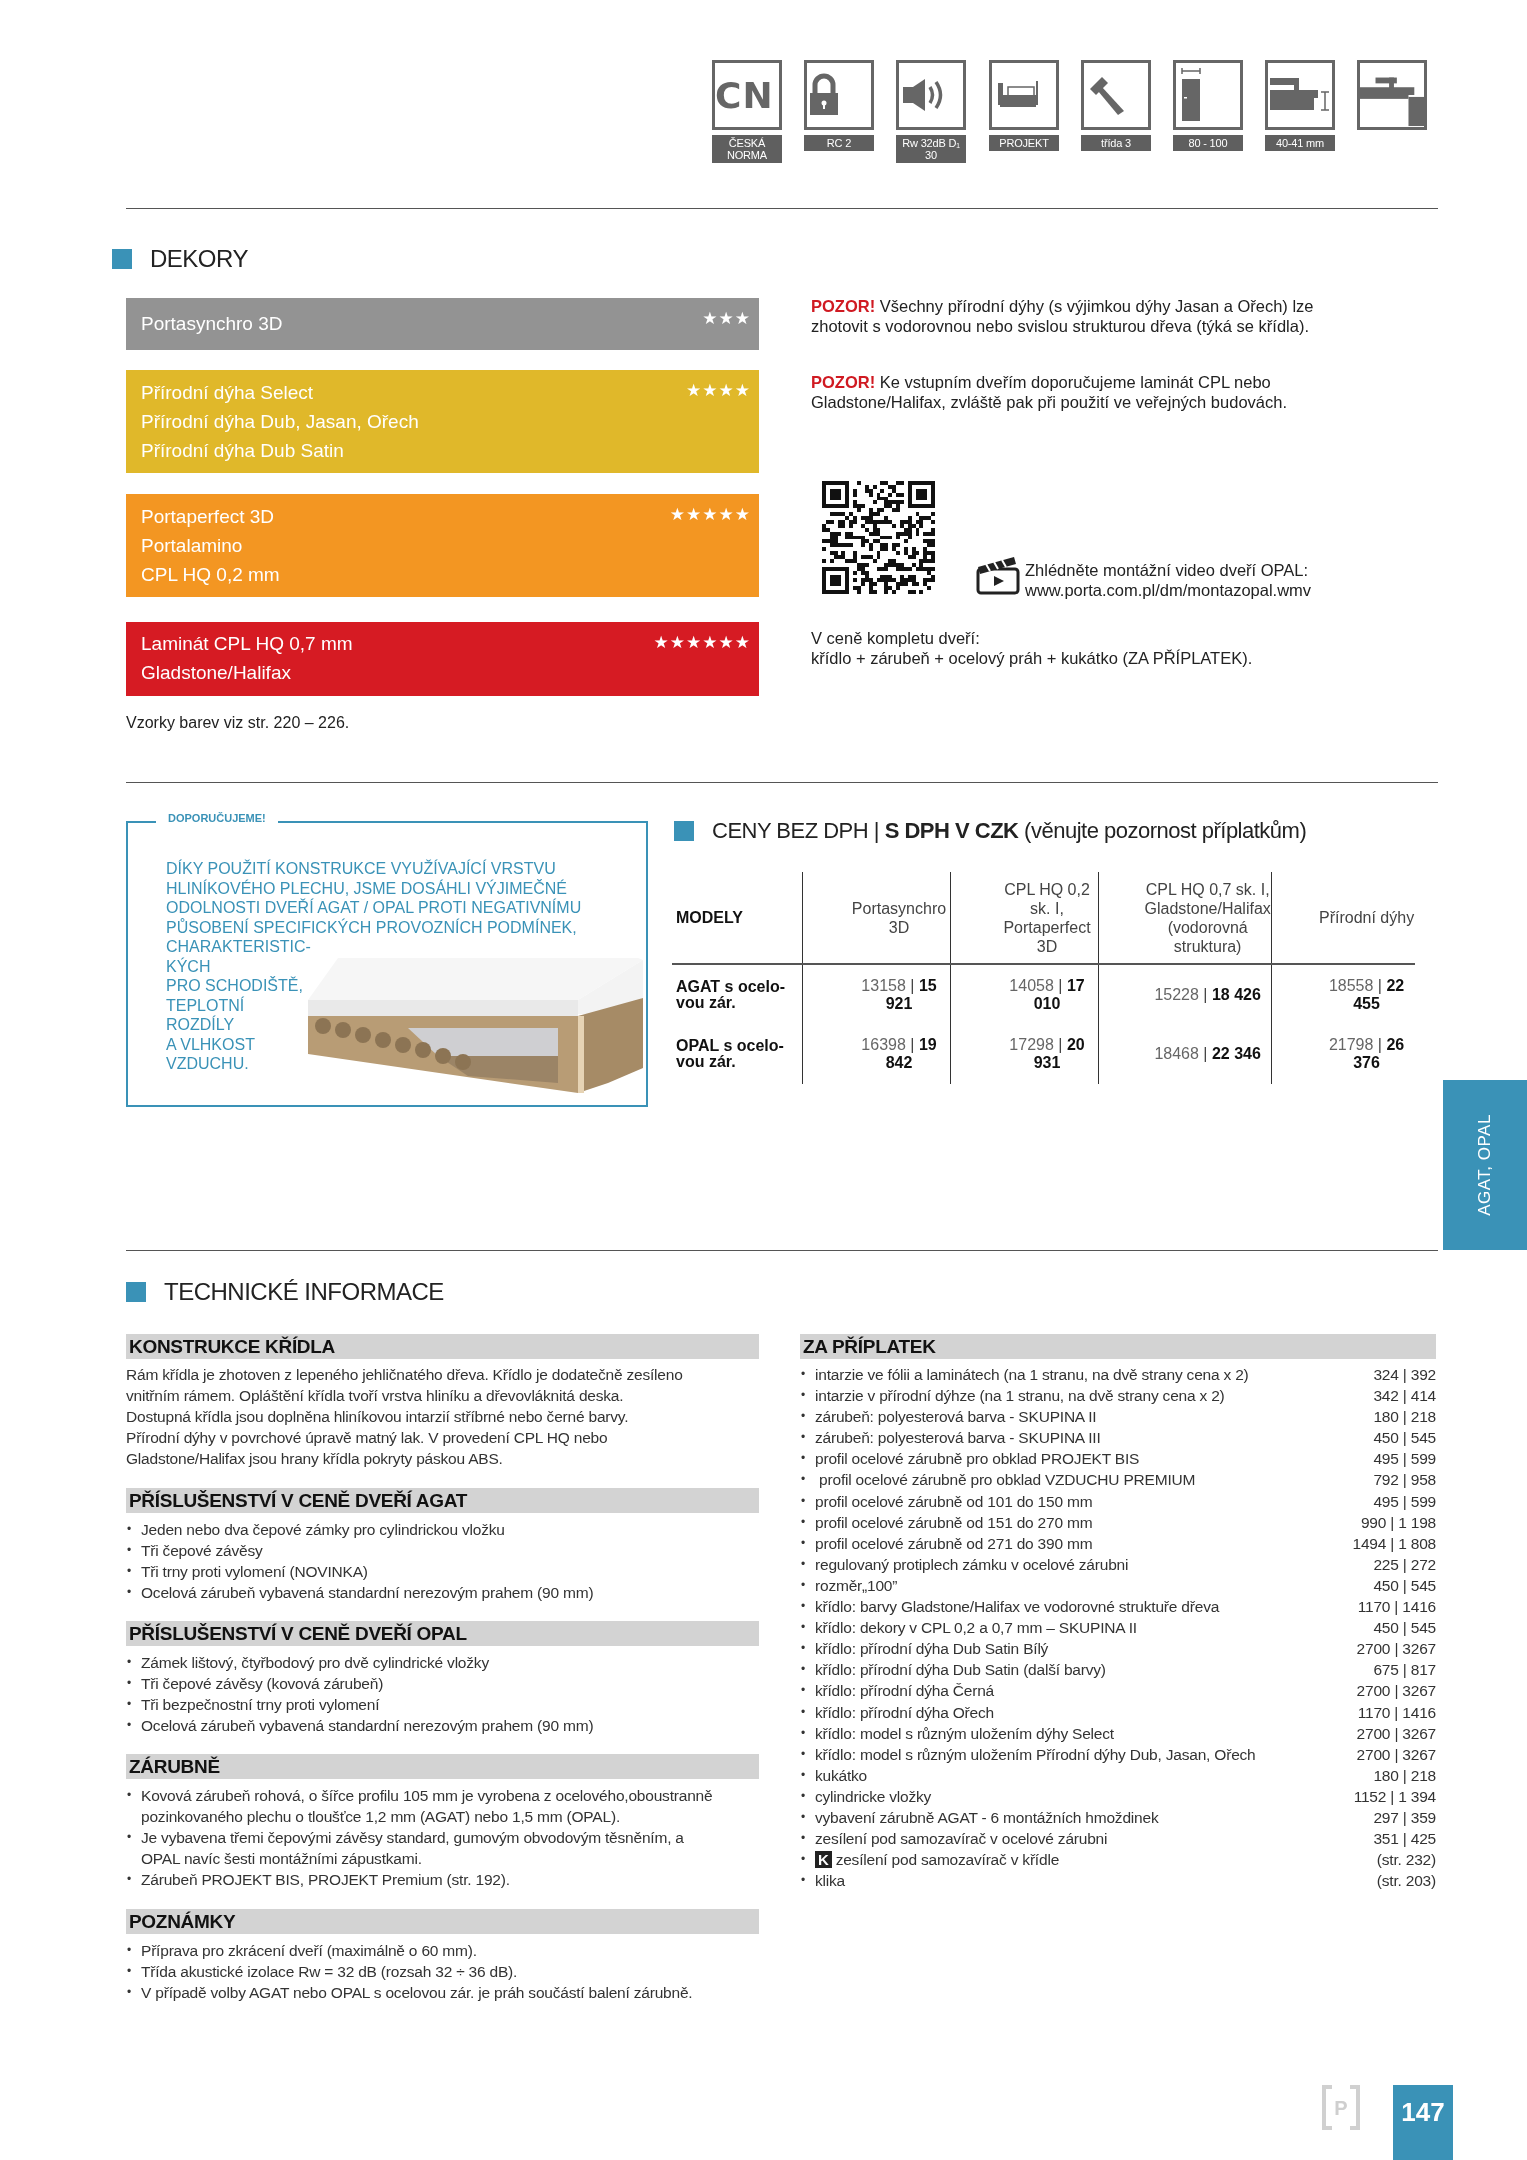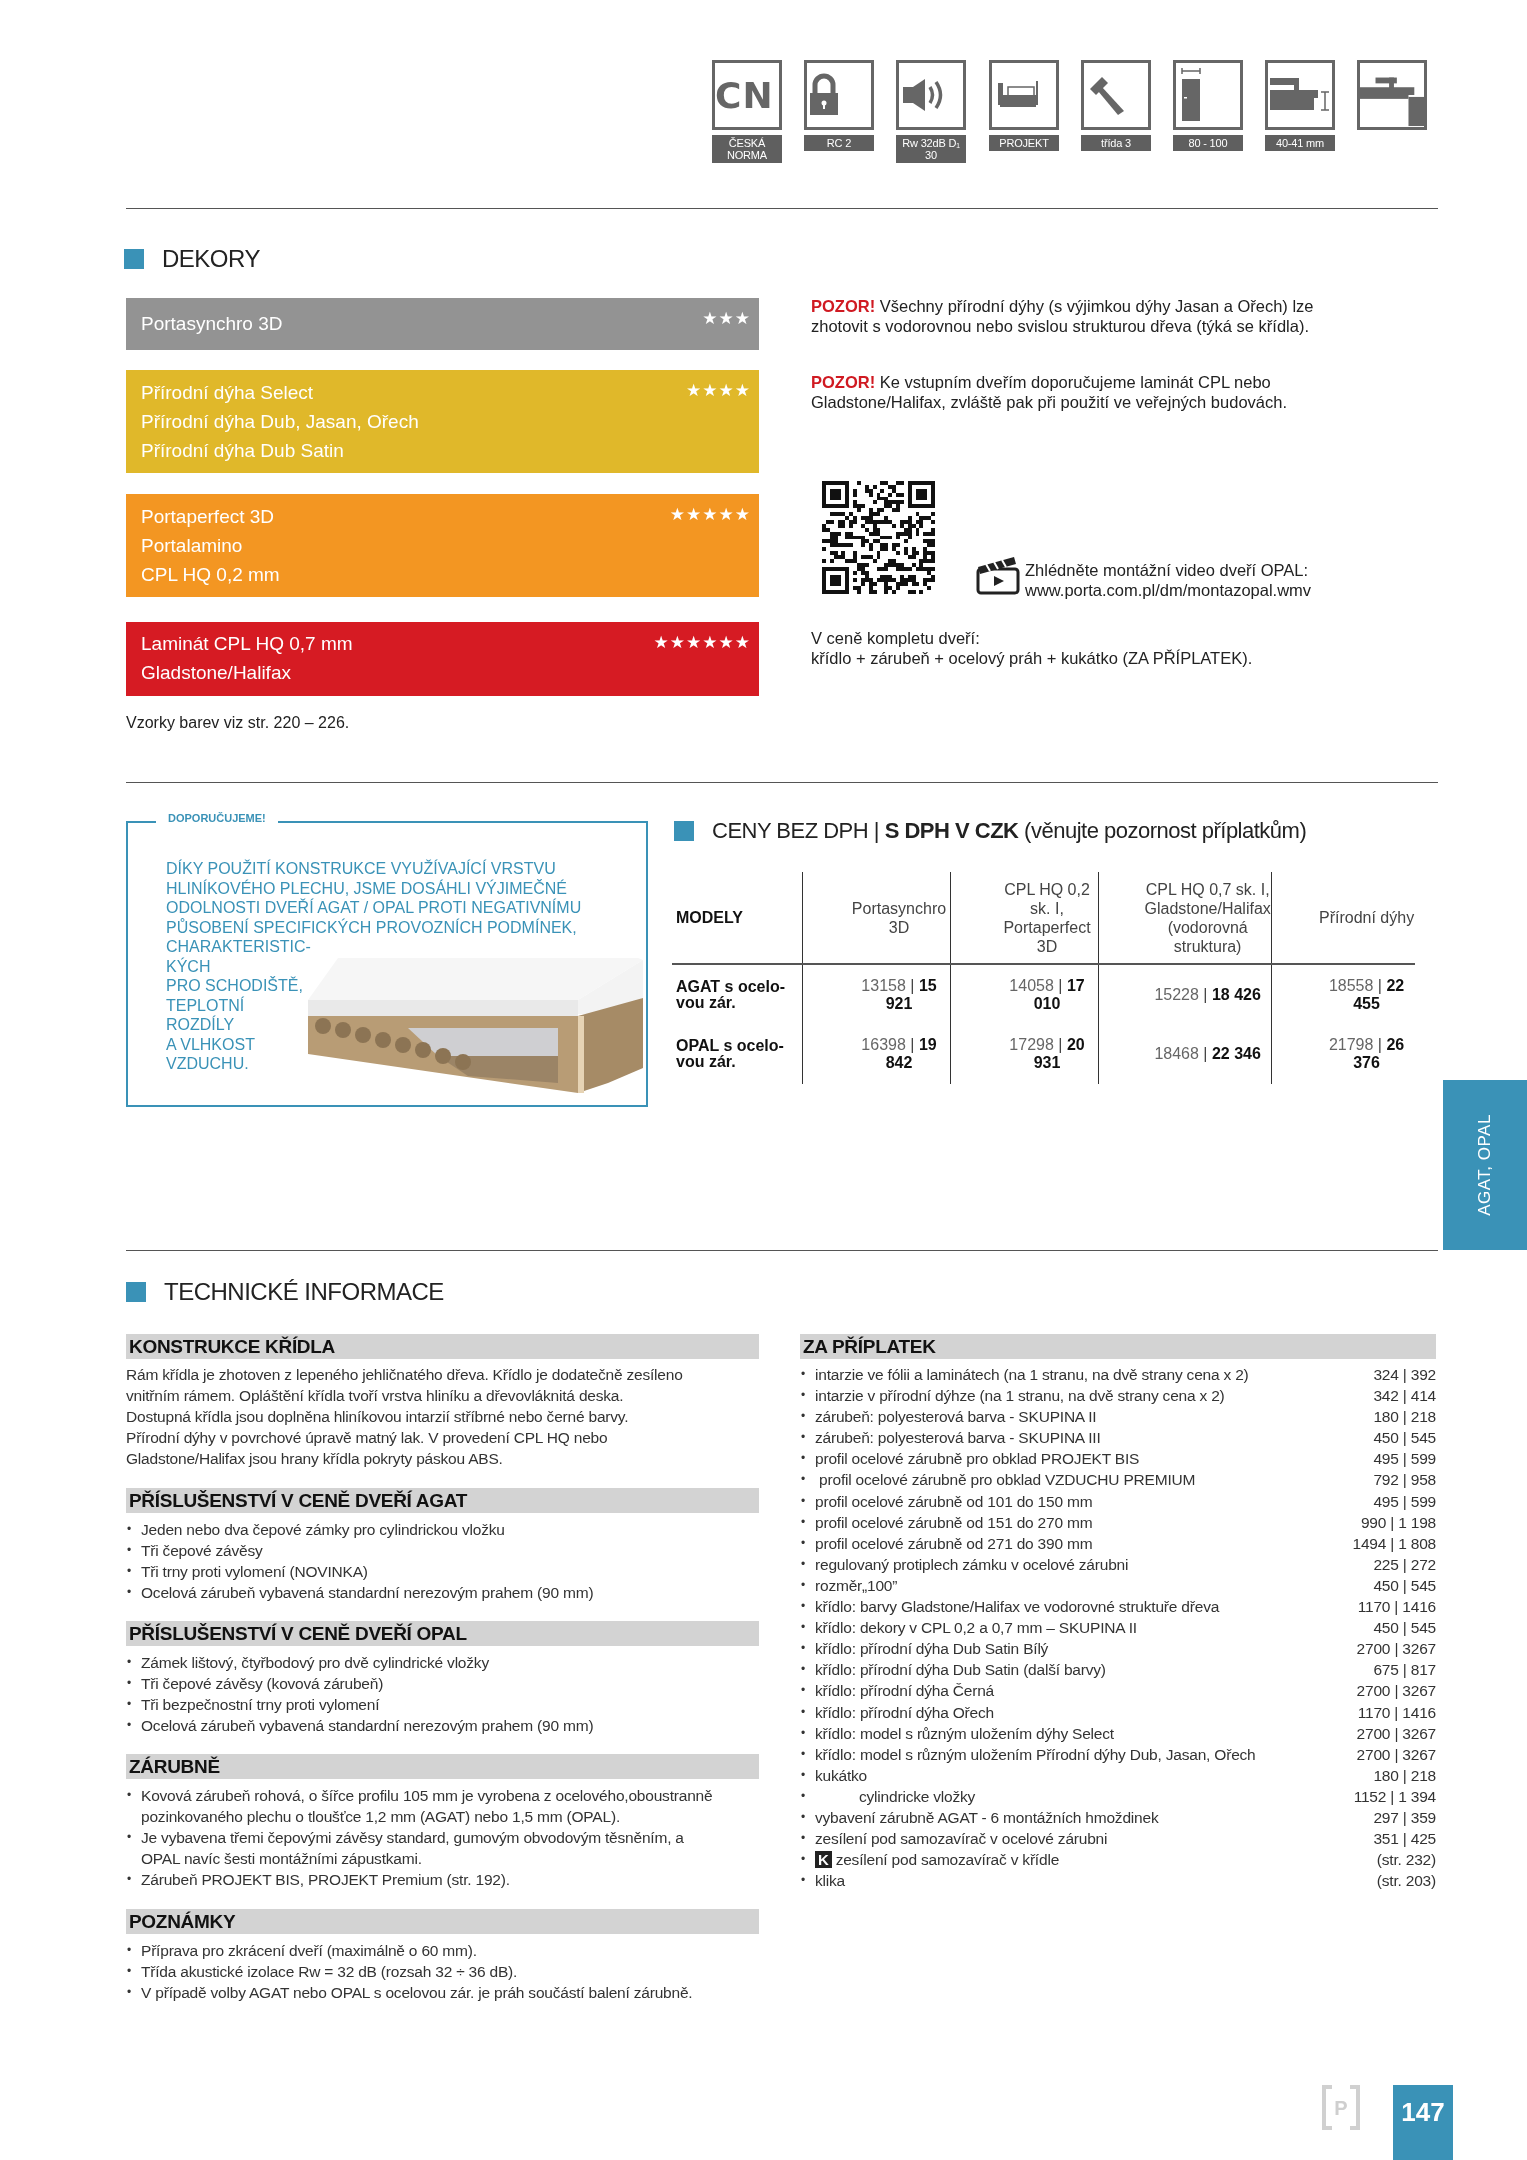--- a/index.html
+++ b/index.html
@@ -141,21 +141,21 @@
           <rect x="0" y="24" width="56" height="8" fill="#666"></rect>
           <rect x="0" y="30" width="50" height="6" fill="#666"></rect>
           <rect x="50" y="34" width="16" height="30" fill="#666"></rect>
         </svg>
     </div>
   </div>
 </div>
 
 <div class="hr" style="top:208px"></div>
 
-<div class="section-title" style="left:124px;top:245px">
+<div class="section-title" style="left:112px;top:245px">
   <span class="sq"></span>
   <span>DEKORY</span>
 </div>
 
 <div class="decor" style="top:298px;height:52px;background:#939393;padding-top:11px;">
   <span class="line">Portasynchro 3D</span>
   <span class="stars">★★★</span>
 </div>
 <div class="decor" style="top:370px;height:103px;background:#e0b82a;padding-top:8px;">
   <span class="line">Přírodní dýha Select</span>
@@ -710,21 +710,21 @@
     </li>
     <li>
       <span style="white-space: pre;"><span>křídlo: model s různým uložením Přírodní dýhy Dub, Jasan, Ořech</span></span>
       <span>2700 | 3267</span>
     </li>
     <li>
       <span style="white-space: pre;"><span>kukátko</span></span>
       <span>180 | 218</span>
     </li>
     <li>
-      <span style="white-space: pre; margin-left: 44px;"><span>cylindricke vložky</span></span>
+      <span style="white-space: pre;"><span>cylindricke vložky</span></span>
       <span>1152 | 1 394</span>
     </li>
     <li>
       <span style="white-space: pre;"><span>vybavení zárubně AGAT - 6 montážních hmoždinek</span></span>
       <span>297 | 359</span>
     </li>
     <li>
       <span style="white-space: pre;"><span>zesílení pod samozavírač v ocelové zárubni</span></span>
       <span>351 | 425</span>
     </li>

